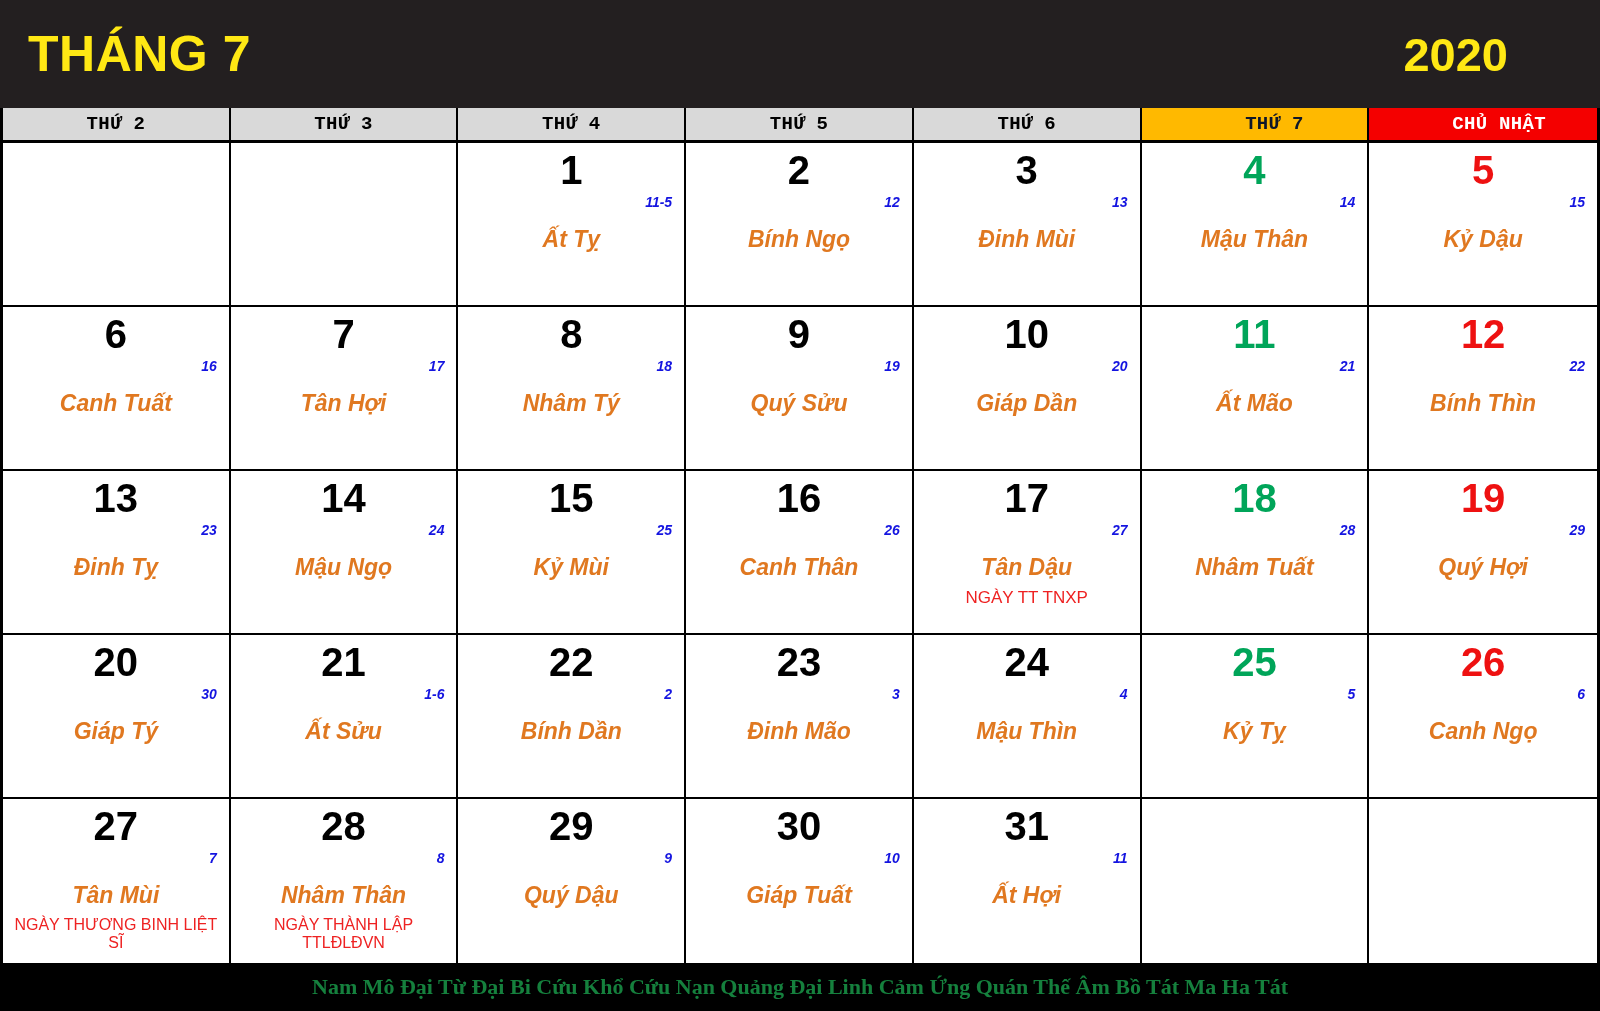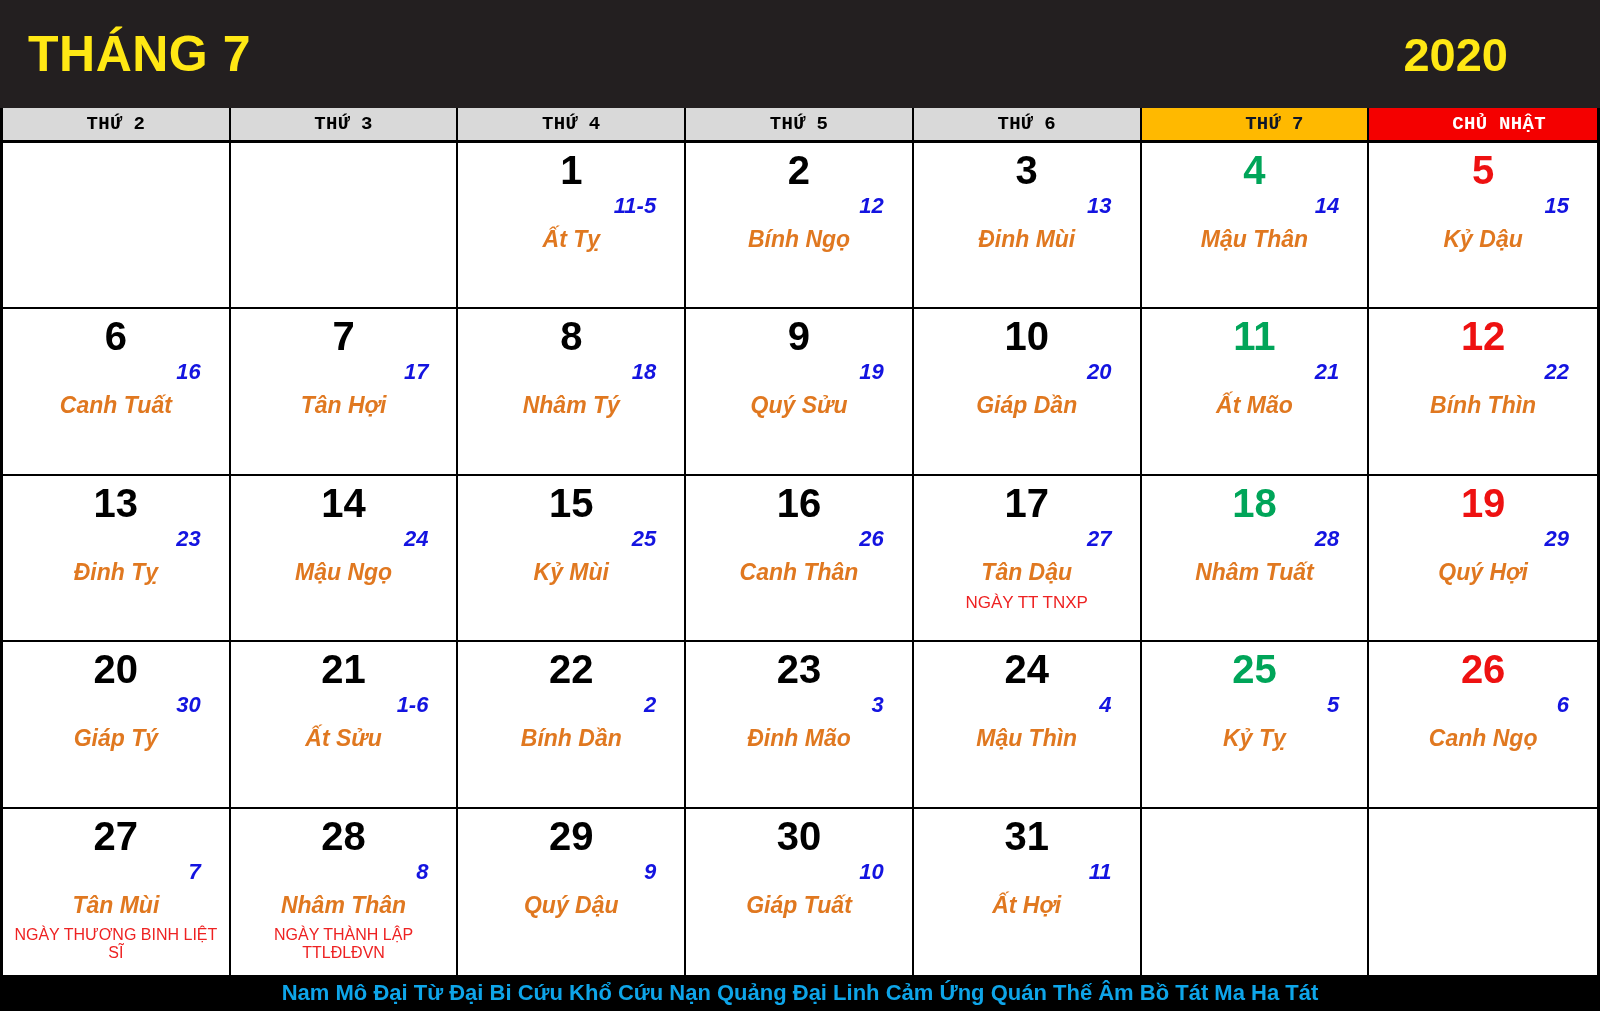--- a/index.html
+++ b/index.html
@@ -123,22 +123,22 @@
     color: #000000;
     line-height: 1.05;
     font-family: "Liberation Sans", sans-serif;
   }
   .cell.sat .solar { color: #00a559; }
   .cell.sun .solar { color: #ee1111; }
 
   .lunar {
     position: absolute;
     top: 52px;
-    right: 28px;
-    font-size: 22px;
+    right: 12px;
+    font-size: 14px;
     font-weight: bold;
     font-style: italic;
     color: #1414e0;
     line-height: 1;
     font-family: "Liberation Sans", sans-serif;
     text-align: right;
   }
 
   .canchi {
     position: absolute;
@@ -163,31 +163,31 @@
     font-size: 17px;
     font-weight: normal;
     color: #ee2222;
     line-height: 1.15;
     font-family: "Liberation Sans", sans-serif;
   }
   .note.small { font-size: 16px; }
 
   
   .footer {
-    height: 36px;
+    height: 48px;
     background: #000000;
-    color: #0ea5e9;
+    color: #15803d;
     font-size: 22px;
     font-weight: bold;
     display: flex;
     align-items: center;
     justify-content: center;
     flex: 0 0 auto;
     white-space: nowrap;
-    font-family: Liberation Sans, sans-serif;
+    font-family: Liberation Serif, serif;
   }
 </style>
 </head>
 <body>
 
 <div id="calendar">
 
   <div class="titlebar">
     <div class="month-title">THÁNG 7</div>
     <div class="year-title">2020</div>

